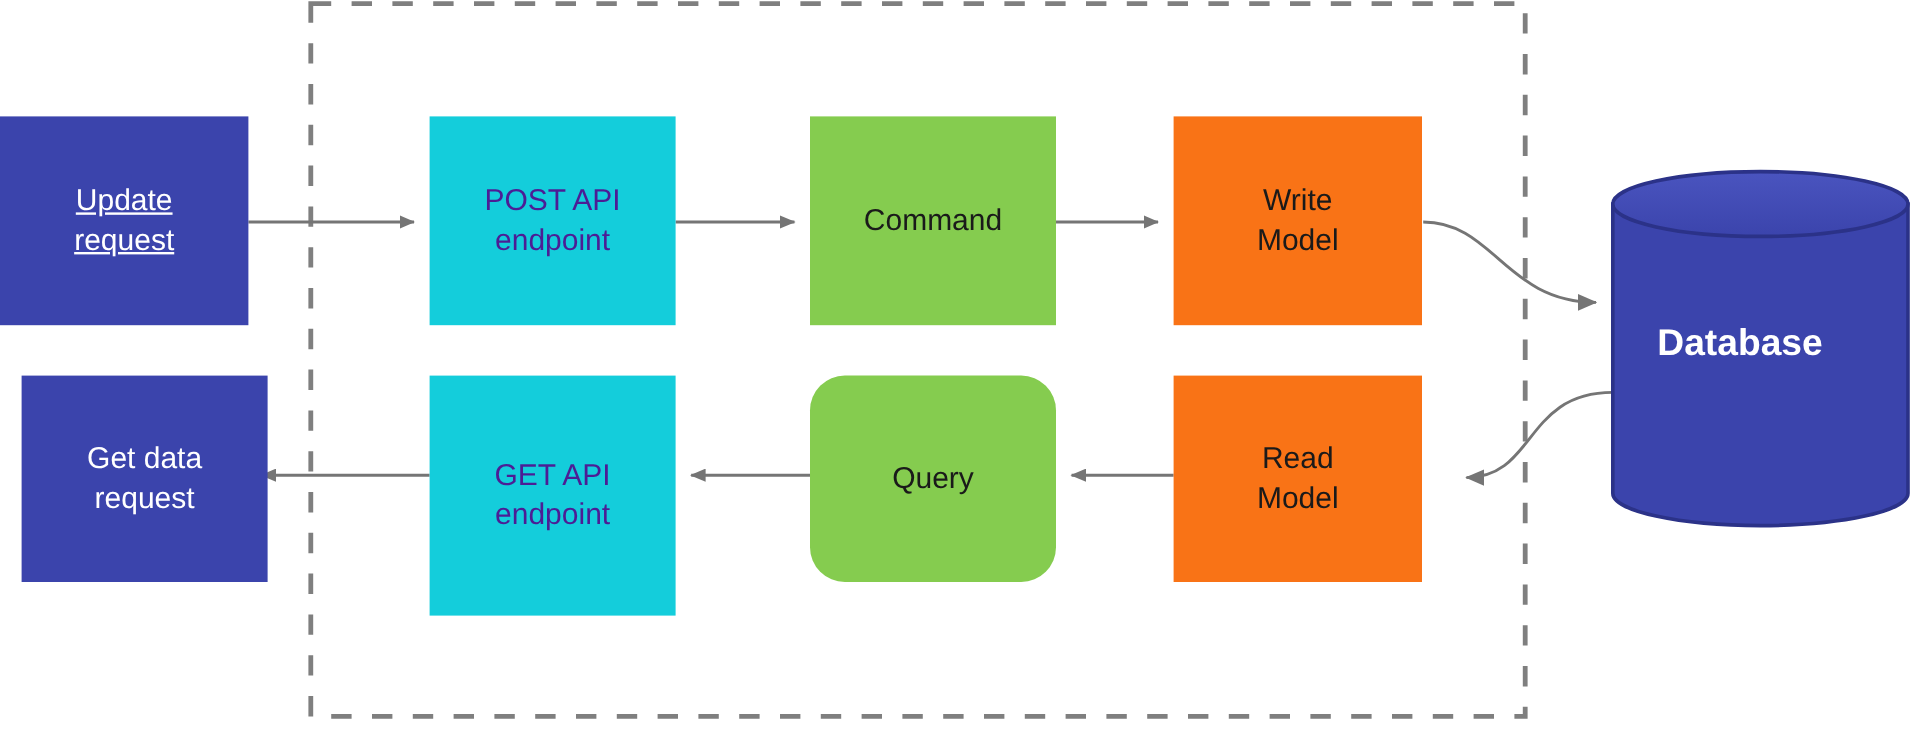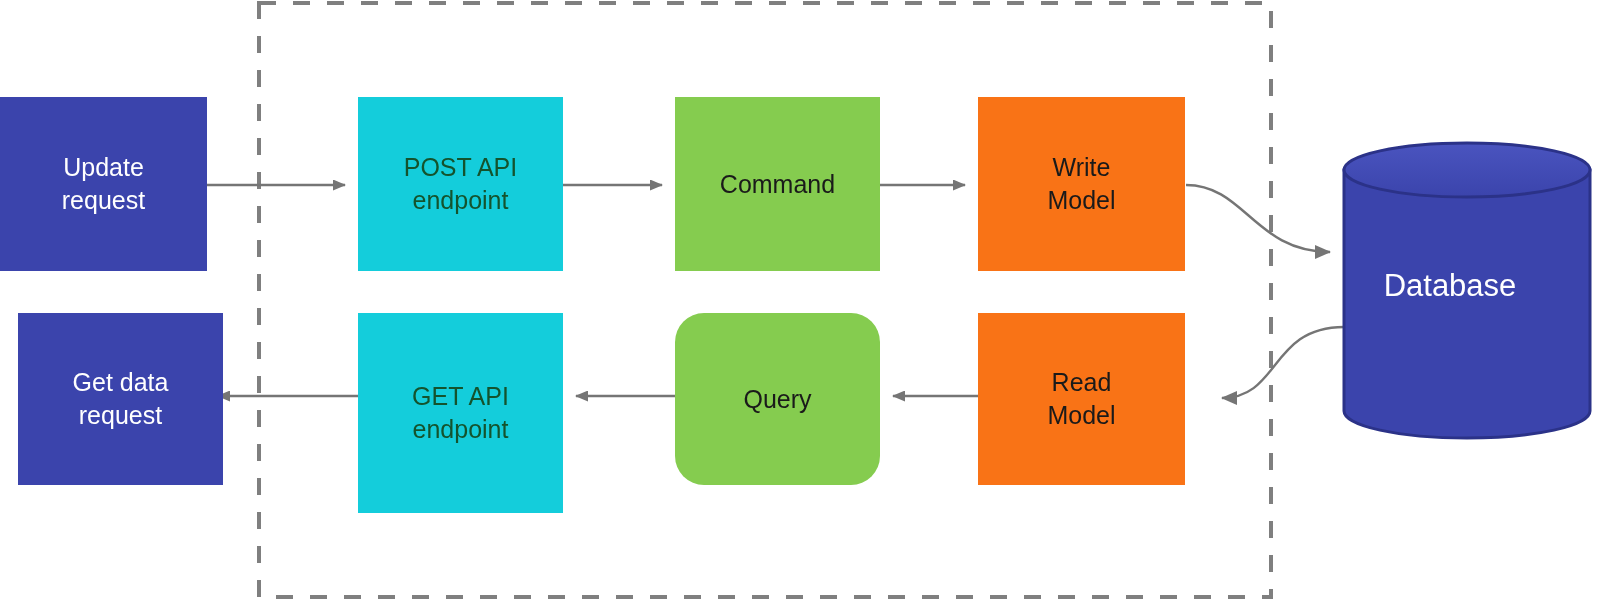--- a/index.html
+++ b/index.html
@@ -33,21 +33,21 @@
     white-space: pre-line;
     z-index: 3;
   }
   .node-blue {
     background: #3b44ac;
     color: #ffffff;
     font-size: 25px;
   }
   .node-cyan {
     background: #14cddb;
-    color: #14532d;
+    color: #4c1d95;
     font-size: 25px;
   }
   .node-green {
     background: #85cc4f;
     color: #1a1a1a;
     font-size: 25px;
     justify-content: center;
   }
   .node-yellow {
     background: #f97316;
@@ -57,20 +57,21 @@
   .db-label {
     position: absolute;
     z-index: 4;
     color: #ffffff;
     font-size: 31px;
     text-align: center;
     width: 212px;
     left: 1344px;
     top: 268px;
     pointer-events: none;
+    font-weight: bold;
   }
 </style>
 </head>
 <body>
 
 <div id="canvas">
 
   <svg id="svg-layer" viewBox="0 0 1600 611">
     <defs>
       <marker id="arrow-right" markerWidth="13" markerHeight="11" refX="12" refY="5.5" orient="auto" markerUnits="userSpaceOnUse">
@@ -102,21 +103,21 @@
     <line x1="675" y1="396" x2="576" y2="396" stroke="#757575" stroke-width="2.4" marker-end="url(#arrow-right)"></line>
 
     <line x1="358" y1="396" x2="218" y2="396" stroke="#757575" stroke-width="2.4" marker-end="url(#arrow-right)"></line>
 
     <g>
       <path d="M1344,170 L1344,411 A123,27 0 0 0 1590,411 L1590,170 Z" fill="#3b44ac" stroke="#2b3288" stroke-width="3"></path>
       <ellipse cx="1467" cy="170" rx="123" ry="27" fill="url(#cyl-top-grad)" stroke="#2b3288" stroke-width="3"></ellipse>
     </g>
   </svg>
 
-  <div class="node node-blue" style="left:0px; top:97px; width:207px; height:174px;">
+  <div class="node node-blue" style="left:0px; top:97px; width:207px; height:174px;text-decoration:underline;">
     <span>Update
 request</span>
   </div>
 
   <div class="node node-cyan" style="left:358px; top:97px; width:205px; height:174px;">
     <span>POST API
 endpoint</span>
   </div>
 
   <div class="node node-green" style="left:675px; top:97px; width:205px; height:174px;">

